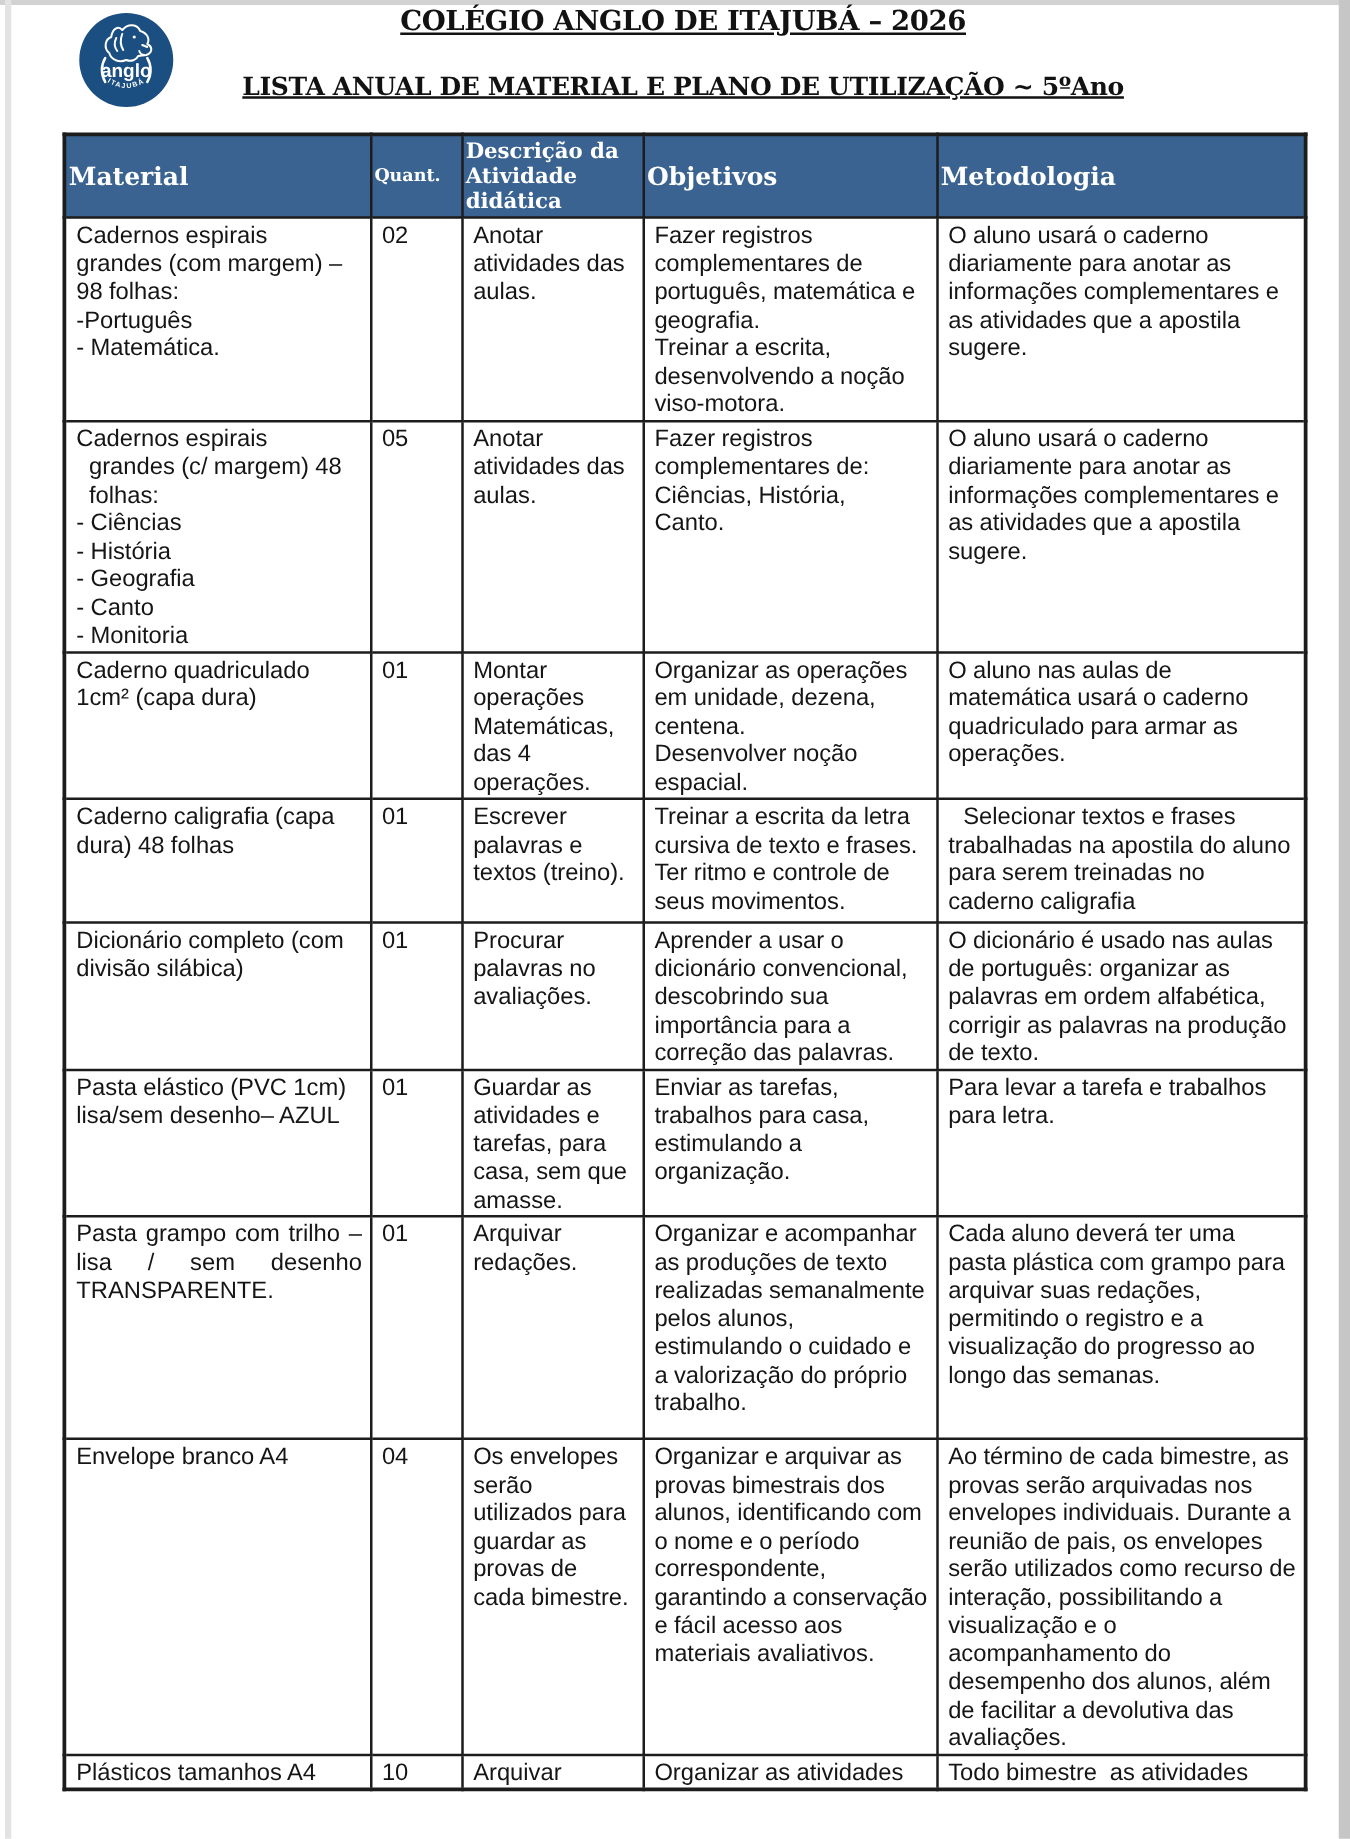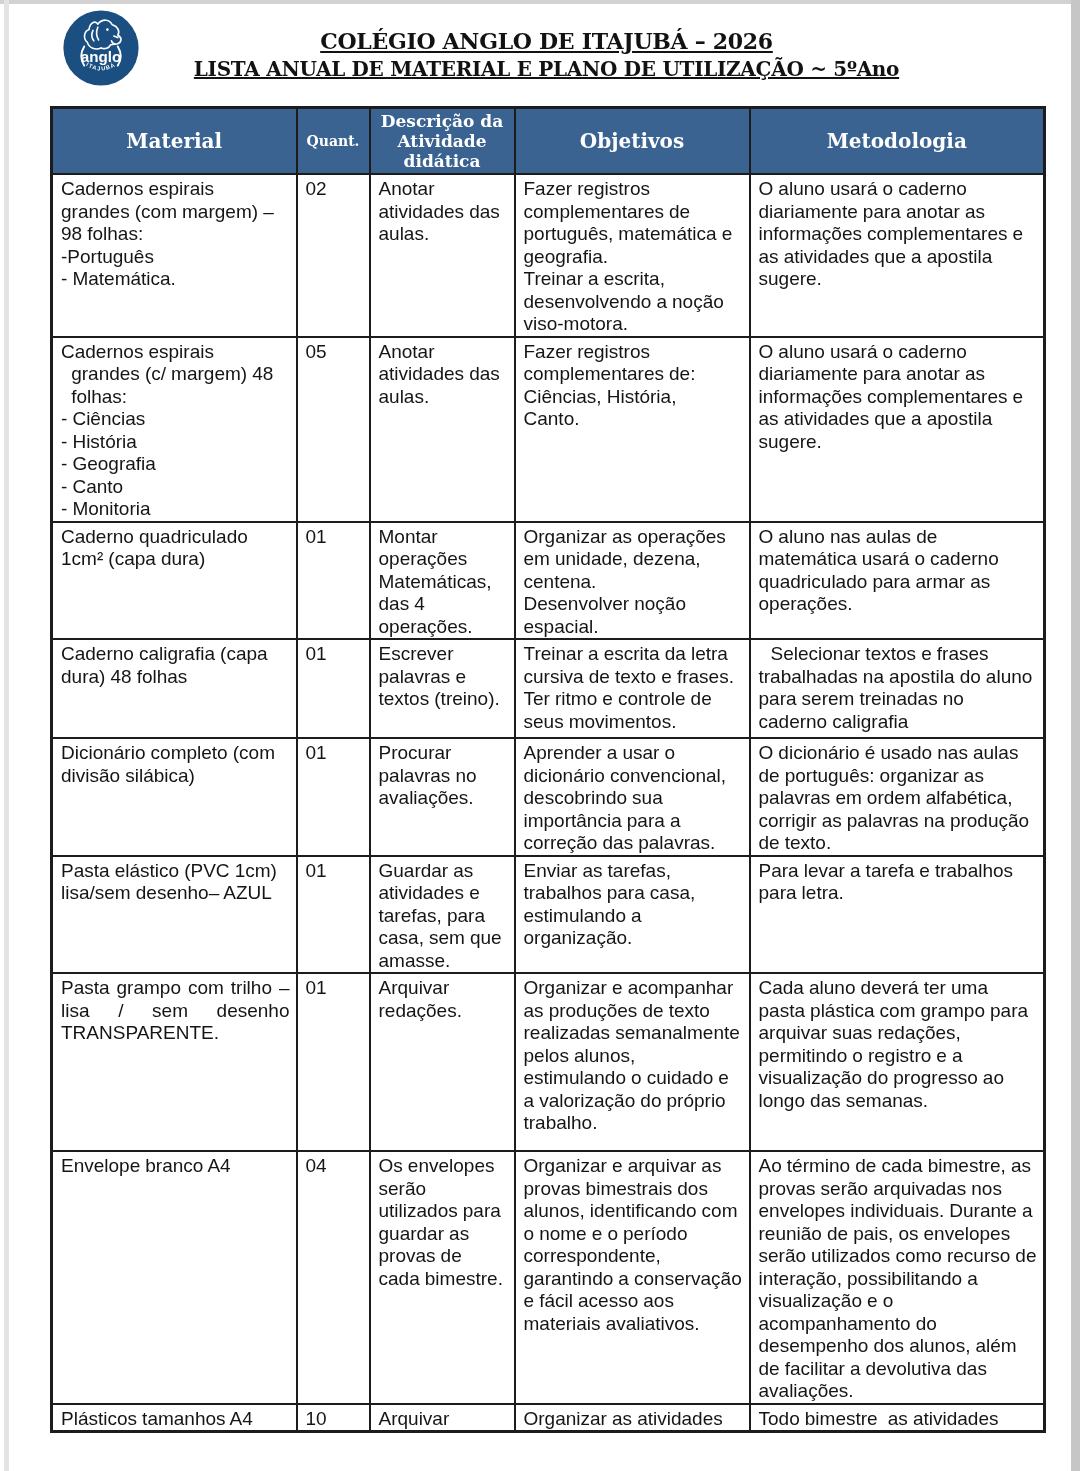--- a/index.html
+++ b/index.html
@@ -23,21 +23,21 @@
     position: absolute;
     left: 50px;
     width: 993px;
     text-align: center;
     font-family: "DejaVu Serif", serif;
     font-weight: bold;
     color: #121212;
     text-decoration: underline;
     letter-spacing: -0.3px;
   }
-  .doc-title    { top: 28px; font-size: 22px; }
+  .doc-title    { top: 4px; font-size: 22px; }
   .doc-subtitle { top: 57px; font-size: 20px; }
 
   
   .logo-wrap { position: absolute; left: 61px; top: 8px; width: 80px; height: 80px; }
 
   
   table.material-table {
     position: absolute;
     left: 50px;
     top: 106px;
@@ -58,21 +58,21 @@
     text-align: center;
     height: 27px;
     line-height: 24px;
     padding: 0;
   }
   .colhead {
     background: #3a6391;
     color: #ffffff;
     font-family: "DejaVu Serif", serif;
     font-weight: bold;
-    text-align: center;
+    text-align: left;
     vertical-align: middle;
     height: 66px;
     font-size: 20px;
     padding: 2px;
   }
   .colhead.h-qty  { font-size: 14px; margin-left: 44px; }
   .colhead.h-desc { font-size: 17px; line-height: 1.18; }
 
   .material-table tbody td {
     font-size: 19px;

